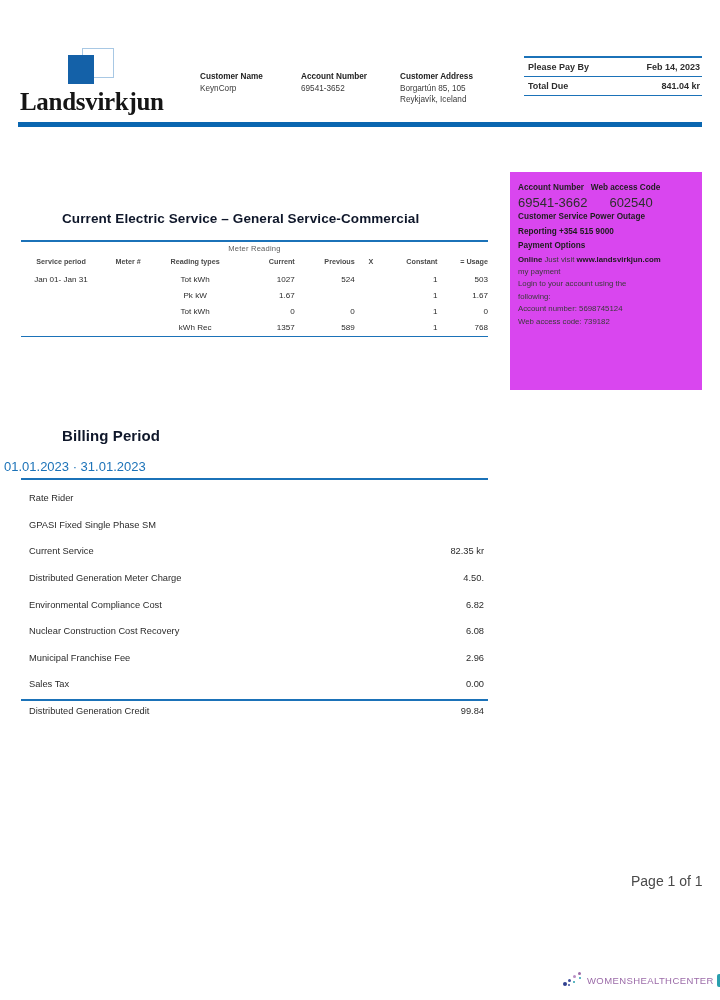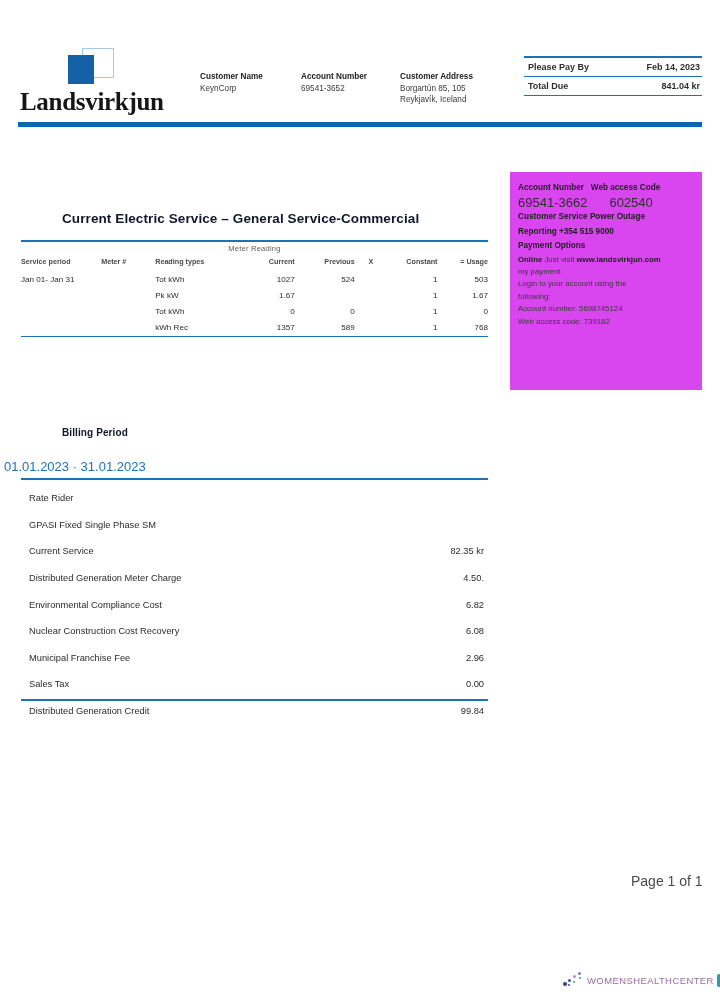--- a/index.html
+++ b/index.html
@@ -68,39 +68,39 @@
   }
 
   
   .sec-title {
     position: absolute; left: 22px;
     font-size: 13.5px; font-weight: 700; color: #0f172a;
     letter-spacing: 0.1px;
     margin-left: 40px;
   }
   #svc-title { top: 211px; }
-  #billing-title { top: 427px; font-size: 10px; text-align: right; }
+  #billing-title { top: 427px; font-size: 15px; text-align: right; }
 
   
   .meter-wrap { position: absolute; left: 21px; top: 240px; width: 467px; }
   .meter-rule { height: 1.6px; background: #1b72b8; width: 100%; }
   .meter-caption {
     text-align: center; font-size: 7.6px; color: #5d5d5d;
     padding: 2px 0 1px; letter-spacing: .2px;
   }
   table.meter { width: 100%; border-collapse: collapse; }
   table.meter th {
     font-size: 7.2px; font-weight: 600; color: #4a4a4a;
     padding: 3px 0 6px; text-align: right; white-space: nowrap;
   }
   table.meter td {
     font-size: 8.1px; color: #2b2b2b;
     padding: 3.5px 0; text-align: right; white-space: nowrap;
   }
-  table.meter th.l, table.meter td.l { text-align: left; }
+  table.meter th.l, table.meter td.l { text-align: center; }
   table.meter th.c, table.meter td.c { text-align: center; }
   .col-period { width: 82px; }
   .col-meter  { width: 56px; }
   .col-type   { width: 82px; }
   .col-cur    { width: 62px; }
   .col-prev   { width: 62px; }
   .col-x      { width: 34px; }
   .col-const  { width: 52px; }
   .col-usage  { width: 52px; }
 

